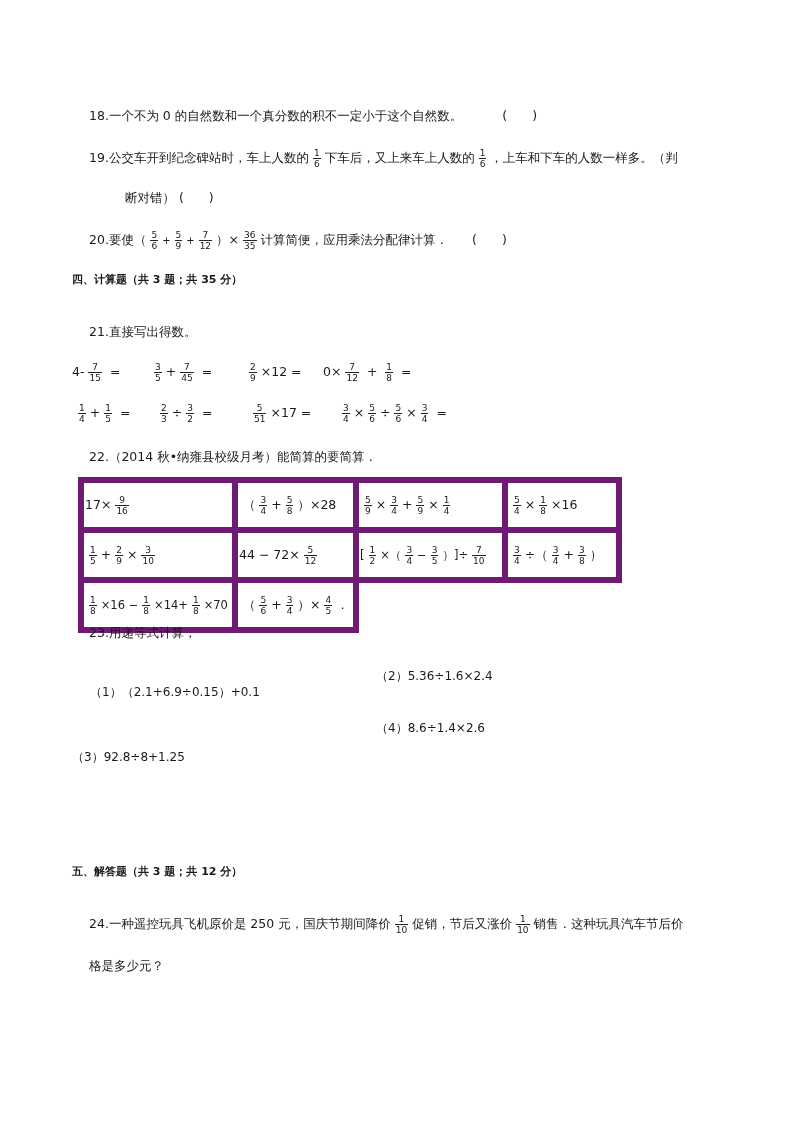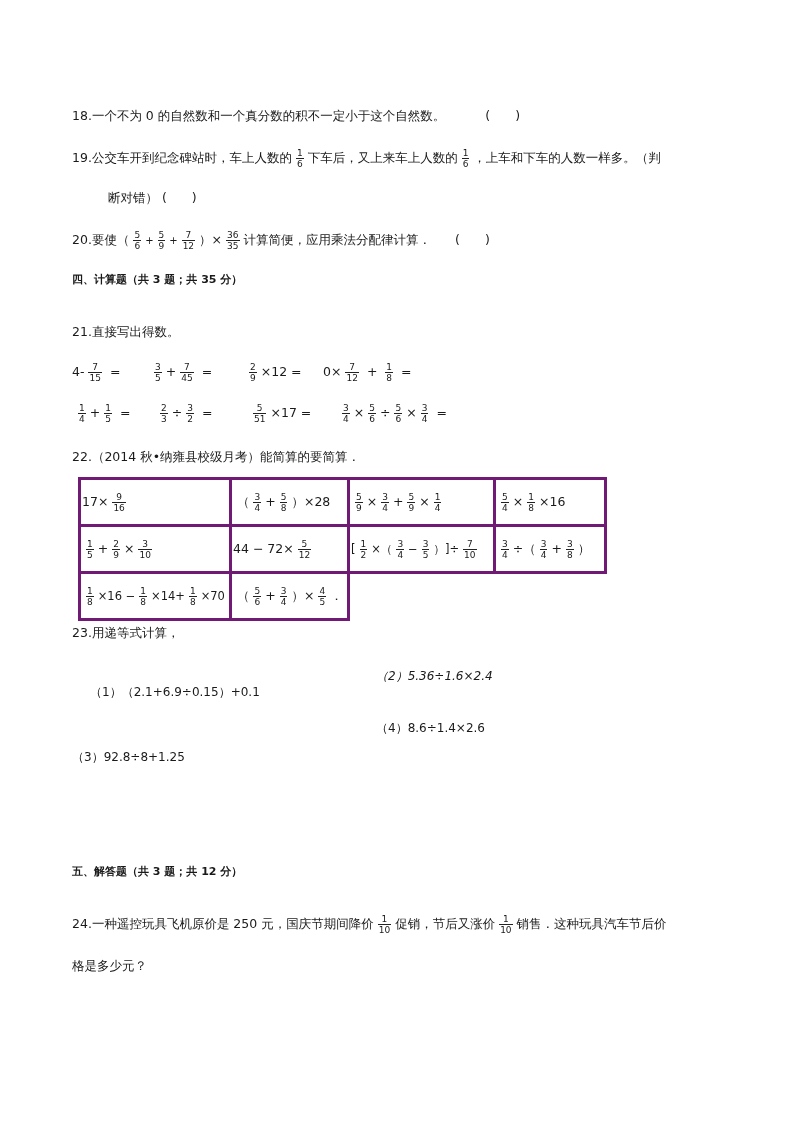--- a/index.html
+++ b/index.html
@@ -1,27 +1,27 @@
 <!DOCTYPE html>
 <html><head>
 <meta charset="utf-8">
 <style>
   html, body { margin:0; padding:0; background:#ffffff; }
   body { width:793px; height:1122px; position:relative; overflow:hidden;
          font-family:"DejaVu Sans", "Liberation Sans", sans-serif; color:#1a1a1a; }
-  .line { position:absolute; left:72px; font-size:12.5px; white-space:nowrap; line-height:20px; }
+  .line { position:absolute; left:89px; font-size:12.5px; white-space:nowrap; line-height:20px; }
   .heading { position:absolute; left:72px; font-size:11px; font-weight:bold; white-space:nowrap; }
   .frac { display:inline-flex; flex-direction:column; align-items:center; vertical-align:middle;
           font-size:9px; line-height:10px; margin:0 4px; font-family:"DejaVu Sans", sans-serif; }
   .frac .num { padding:0 1px; }
   .frac .den { border-top:1px solid #222; padding:0 1px; }
   .paren { display:inline-block; width:34px; text-align:center; }
   .calc-item { position:absolute; font-size:12.5px; white-space:nowrap; line-height:20px; }
   table.q22 { position:absolute; left:78px; top:477px; border-collapse:collapse; font-size:12.5px; }
-  table.q22 td { border:3px solid #701a75; height:44px; padding:0 1px; white-space:nowrap; vertical-align:middle; }
+  table.q22 td { border:6px solid #701a75; height:44px; padding:0 1px; white-space:nowrap; vertical-align:middle; }
   table.q22 td.empty { border:none; }
   .sub { position:absolute; font-size:12px; white-space:nowrap; }
 </style>
 </head>
 <body>
 
 <div class="line" style="top:106px;">
   <span>18.一个不为 0 的自然数和一个真分数的积不一定小于这个自然数。</span>
   <span class="paren" style="margin-left:36px;">(　　)</span>
 </div>
@@ -252,21 +252,21 @@
     <td class="empty"></td>
     <td class="empty"></td>
   </tr>
 </tbody>
   </table>
 
 <div class="line" style="top:623px;">23.用递等式计算，</div>
 <div class="sub" style="left:90px; top:668px;margin-top:16px;">
   <span>（1）</span><span>（2.1+6.9÷0.15）+0.1</span>
 </div>
-<div class="sub" style="left:376px; top:668px;font-style:italic;">
+<div class="sub" style="left:376px; top:668px;">
   <span>（2）</span><span>5.36÷1.6×2.4</span>
 </div>
 <div class="sub" style="left:72px; top:749px;text-align:right;">
   <span>（3）</span><span>92.8÷8+1.25</span>
 </div>
 <div class="sub" style="left:376px; top:720px;">
   <span>（4）</span><span>8.6÷1.4×2.6</span>
 </div>
 
 <div class="heading" style="top:864px;">五、解答题（共 3 题；共 12 分）</div>

